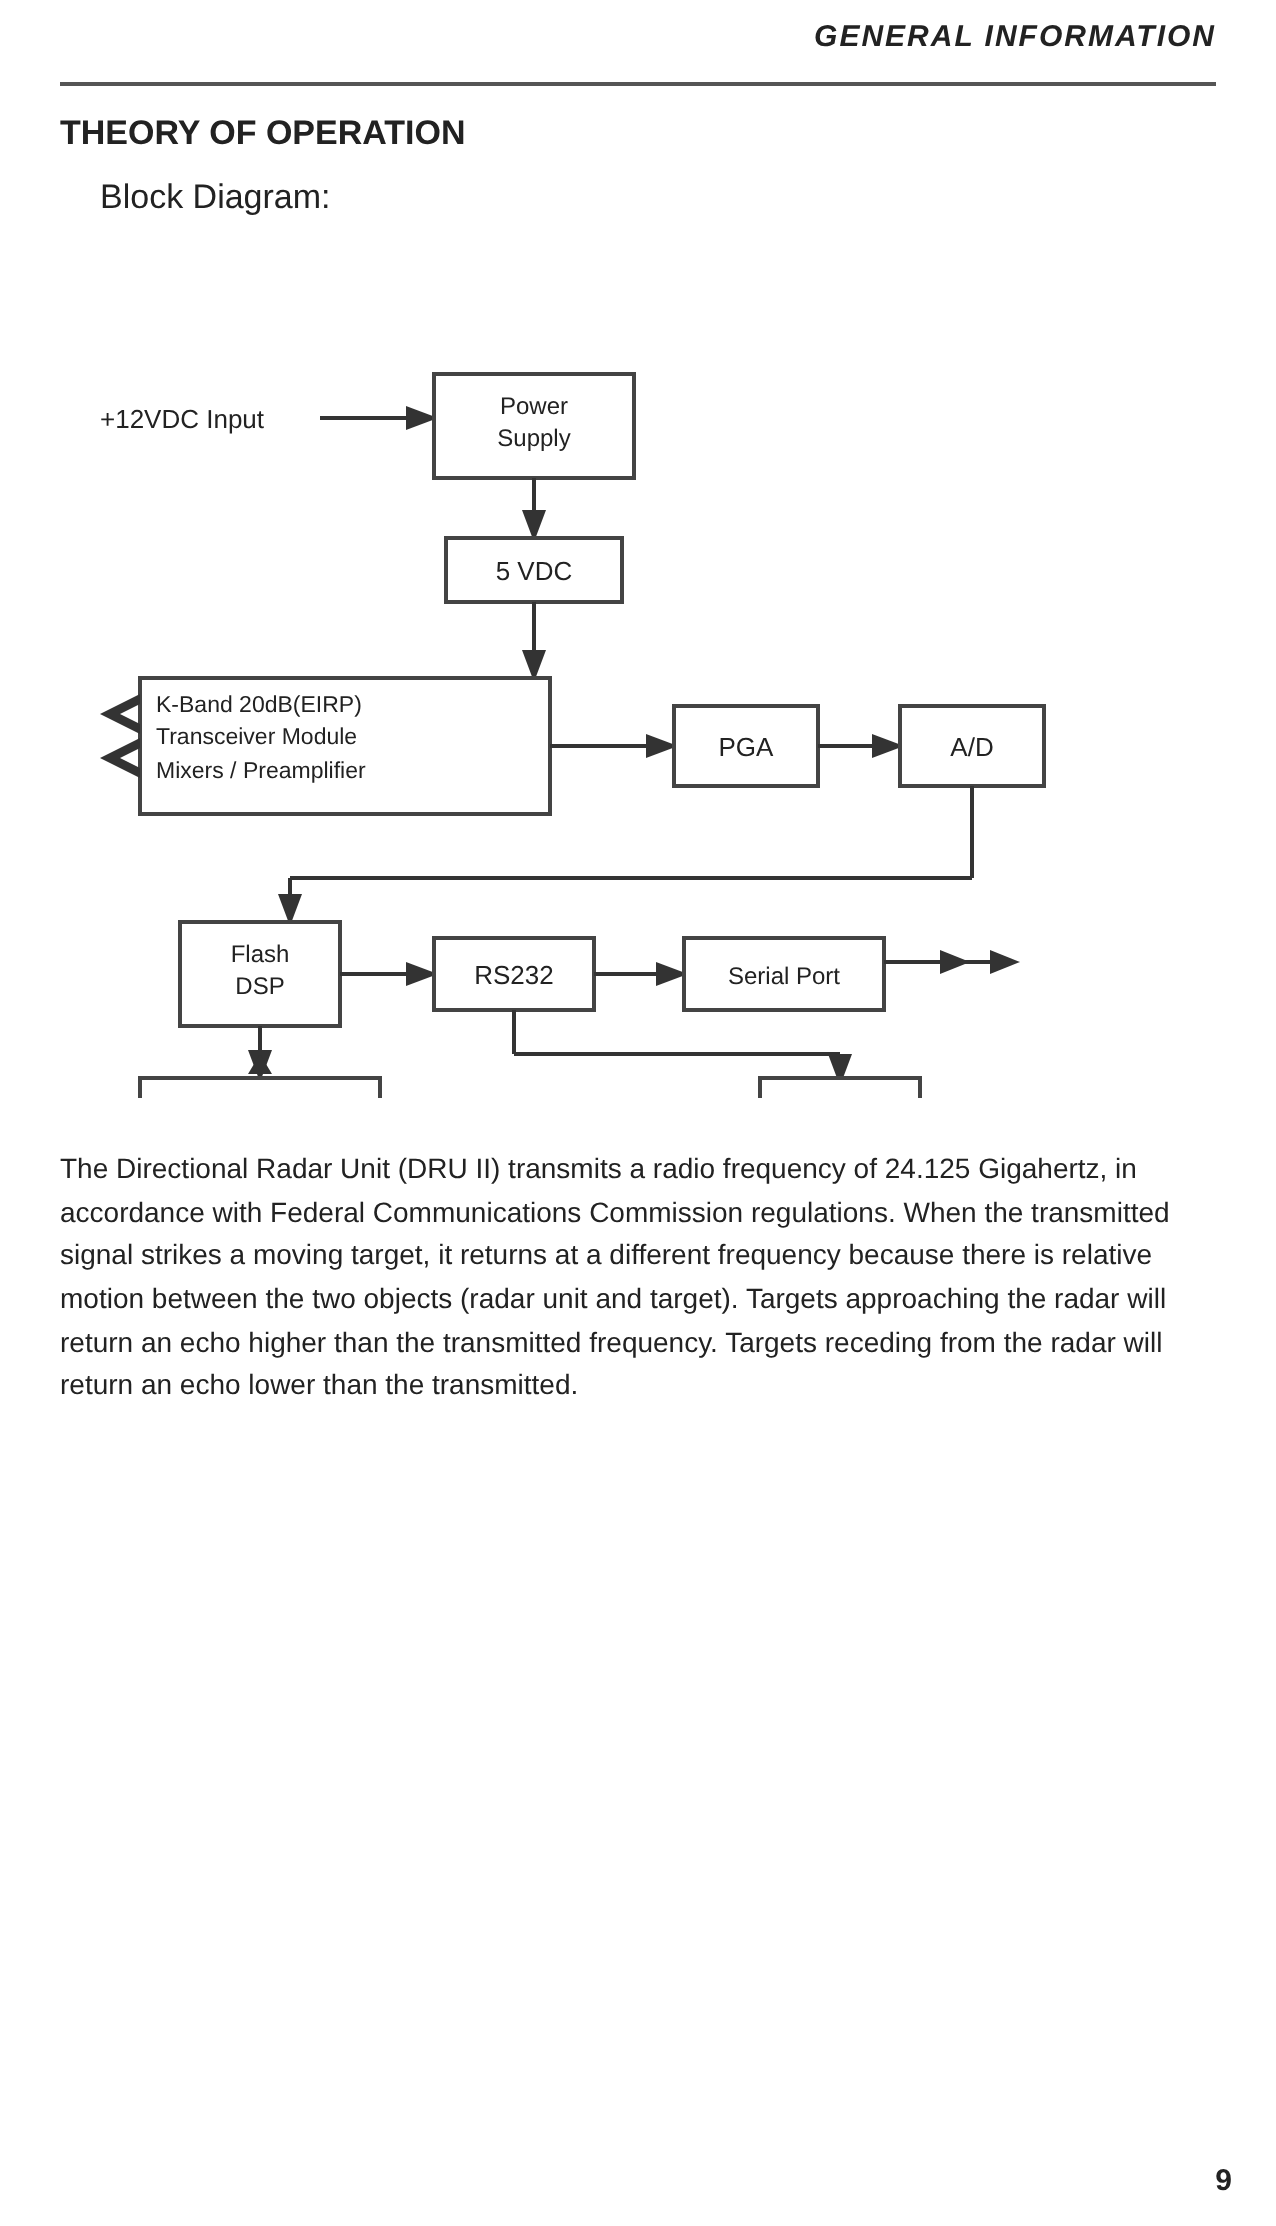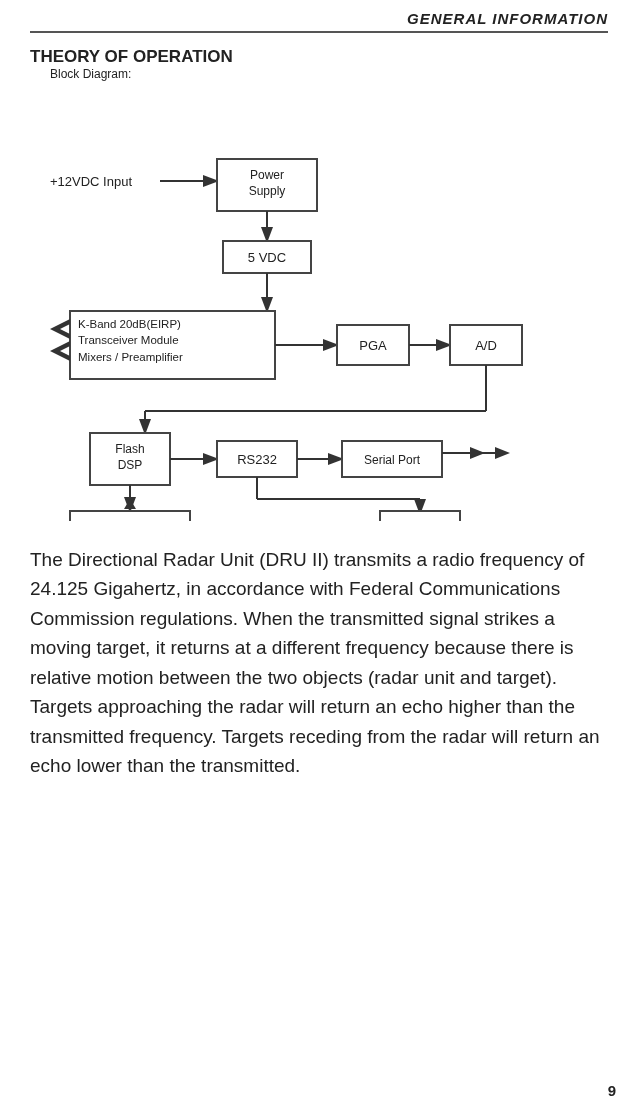--- a/index.html
+++ b/index.html
@@ -12,45 +12,46 @@
       padding: 10px 30px 20px 30px;
       color: #222;
     }
 
     .page-header {
       text-align: right;
       font-style: italic;
       font-weight: bold;
       font-size: 15px;
       border-bottom: 2px solid #555;
-      padding-bottom: 4px;
+      padding-bottom: 14px;
       margin-bottom: 14px;
       letter-spacing: 1px;
     }
 
     .section-title {
       font-size: 17px;
       font-weight: bold;
+      margin-bottom: 12px;
     }
 
     .block-diagram-label {
-      font-size: 12px;
+      font-size: 17px;
       margin-left: 20px;
       margin-bottom: 10px;
     }
 
     
     .diagram-container {
       margin-left: 10px;
       margin-bottom: 20px;
       text-decoration: underline;
     }
 
     .description-text {
-      font-size: 19px;
+      font-size: 14px;
       line-height: 1.55;
     }
 
     .page-number {
       position: absolute;
       bottom: 14px;
       right: 22px;
       font-size: 15px;
       font-weight: bold;
     }

